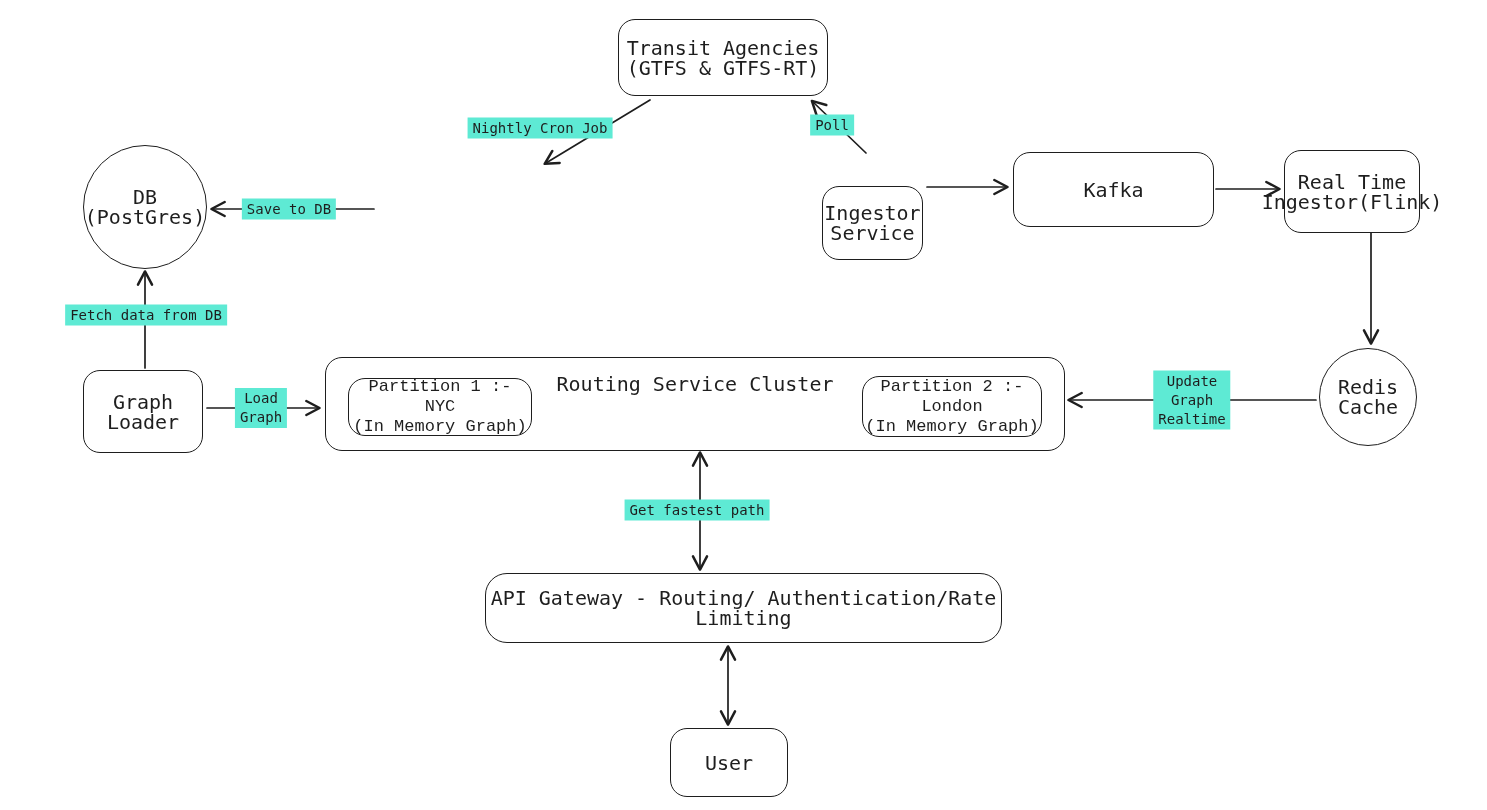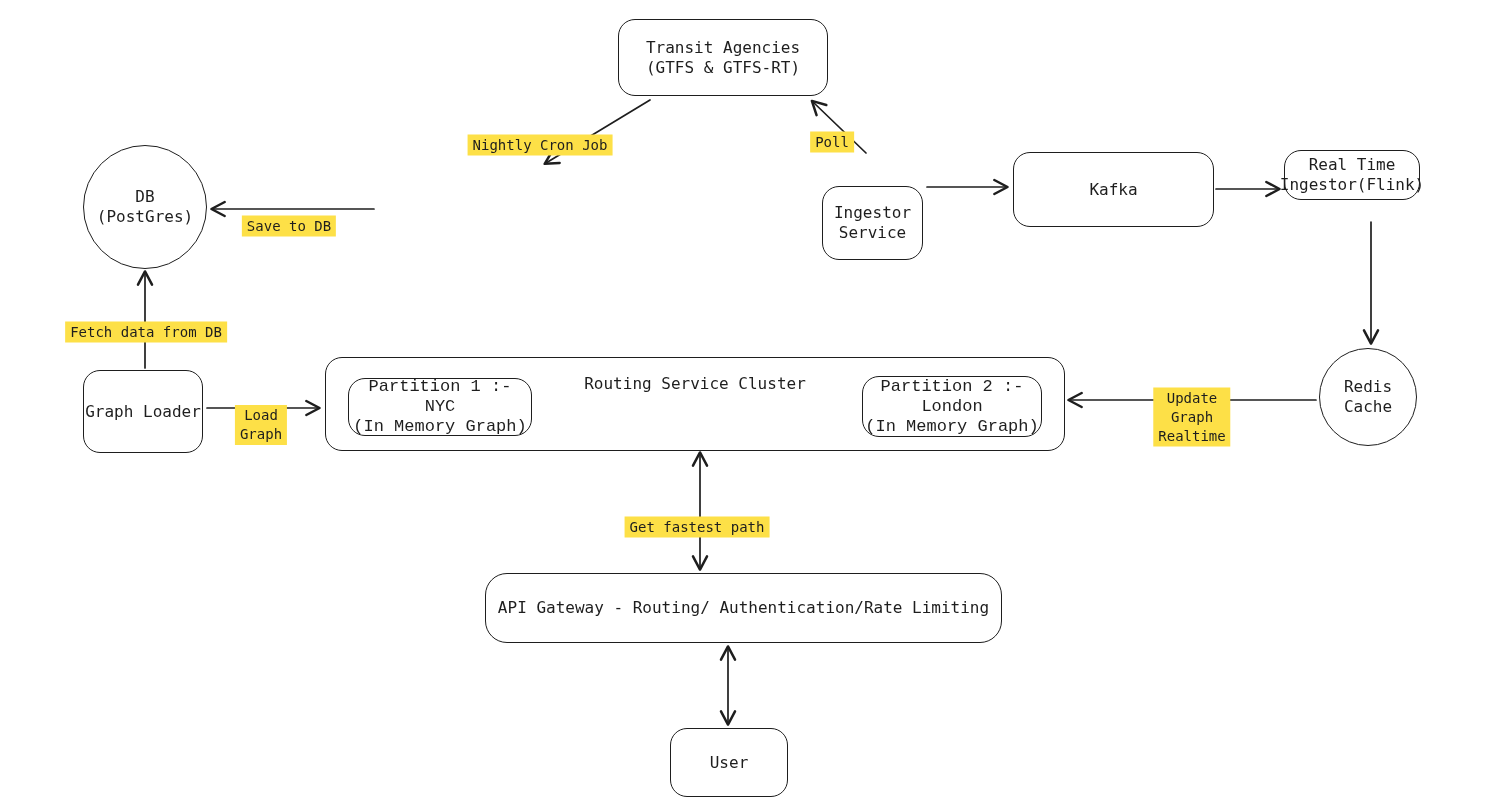--- a/index.html
+++ b/index.html
@@ -12,39 +12,38 @@
     overflow:hidden;
   }
   #edges{position:absolute;left:0;top:0;width:1487px;height:810px;}
   .node{
     position:absolute;
     border:1.8px solid #1e1e1e;
     border-radius:17px;
     background:#ffffff;
     display:flex;flex-direction:column;
     align-items:center;justify-content:center;
-    font-size:16px;line-height:20px;
+    font-size:20px;line-height:20px;
     text-align:center;
     box-sizing:border-box;
     z-index:2;
   }
   .circle{border-radius:50%;}
   .cluster{justify-content:flex-start;z-index:1;}
   .cluster-title{position:absolute;top:16px;left:0;right:0;text-align:center;}
   .partition{font-size:17px;z-index:3;font-family:Liberation Mono, monospace;}
   .edge-label{
     position:absolute;
     transform:translate(-50%,-50%);
-    background:#fde047;
+    background:#5eead4;
     font-size:14px;line-height:19px;
     text-align:center;
     padding:1px 5px;
     white-space:nowrap;
     z-index:4;
-    margin-top:17px;
   }
 </style>
 </head>
 <body>
 
 <div id="canvas">
 
   <svg id="edges" viewBox="0 0 1487 810" xmlns="http://www.w3.org/2000/svg">
     <defs>
       <marker id="arrow" viewBox="0 0 12 12" refX="9" refY="6" markerWidth="11" markerHeight="11" orient="auto-start-reverse">
@@ -79,21 +78,21 @@
 
   <div class="node" style="left:822px;top:156px;width:101px;height:74px;margin-top:30px;">
     <div>Ingestor</div>
     <div>Service</div>
   </div>
 
   <div class="node" style="left:1013px;top:152px;width:201px;height:75px;">
     <div>Kafka</div>
   </div>
 
-  <div class="node" style="left:1284px;top:150px;width:136px;height:50px;">
+  <div class="node" style="left:1284px;top:150px;width:136px;height:83px;">
     <div>Real Time</div>
     <div>Ingestor(Flink)</div>
   </div>
 
   <div class="node circle" style="left:1319px;top:348px;width:98px;height:98px;">
     <div>Redis</div>
     <div>Cache</div>
   </div>
 
   <div class="node" style="left:83px;top:370px;width:120px;height:83px;">

